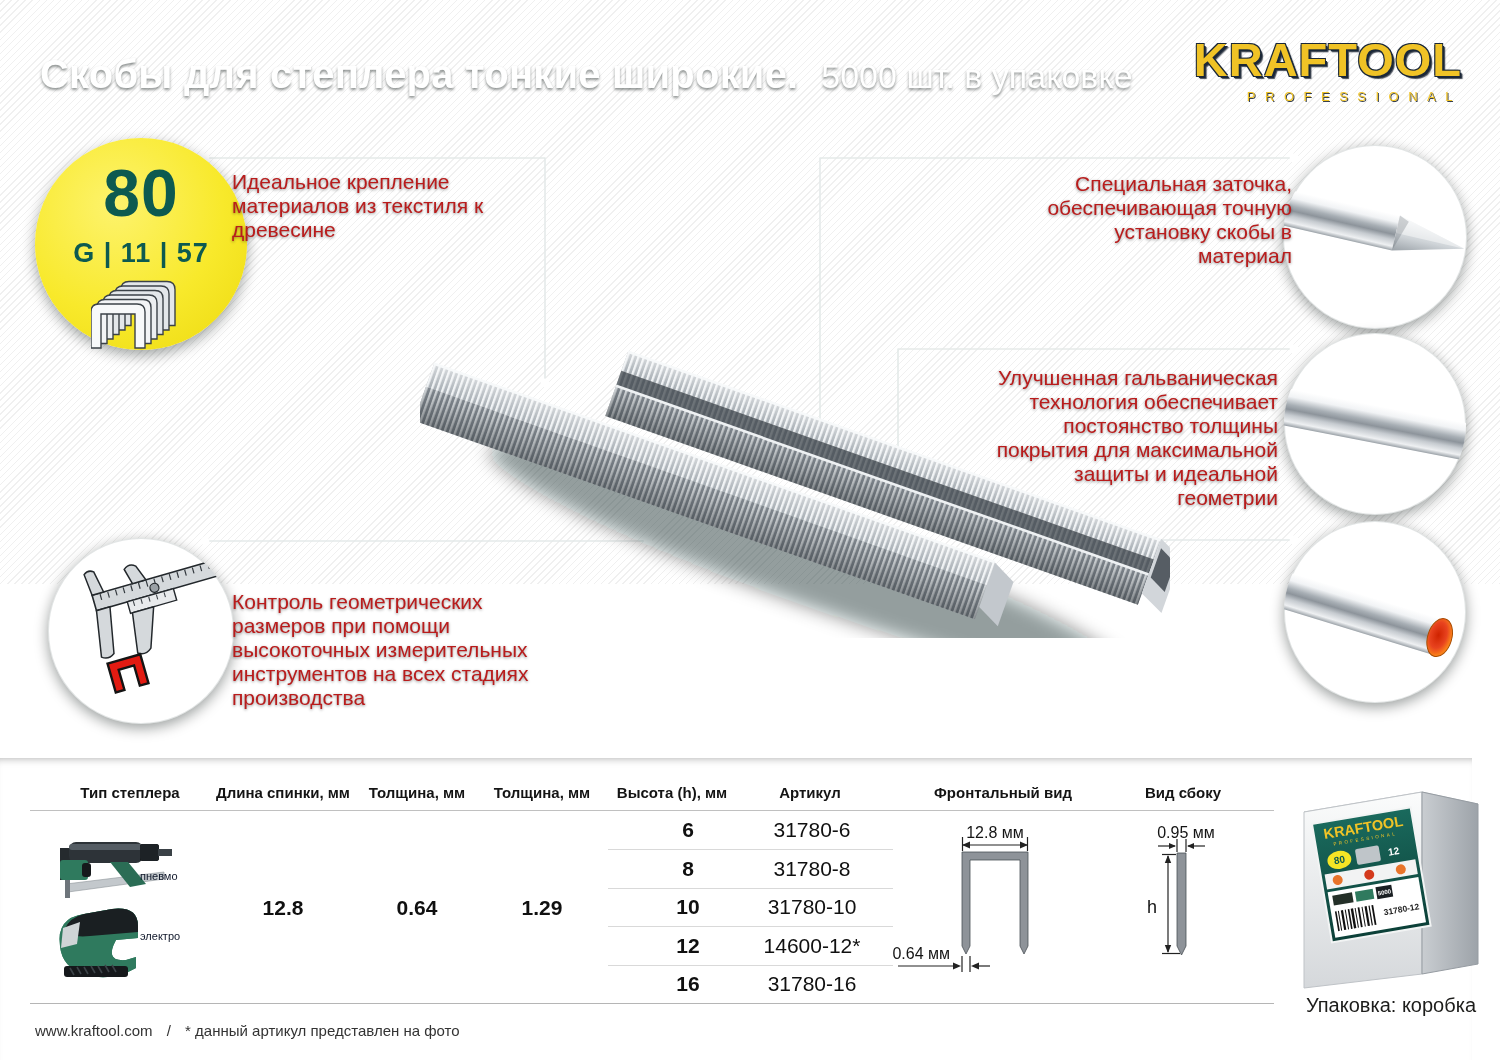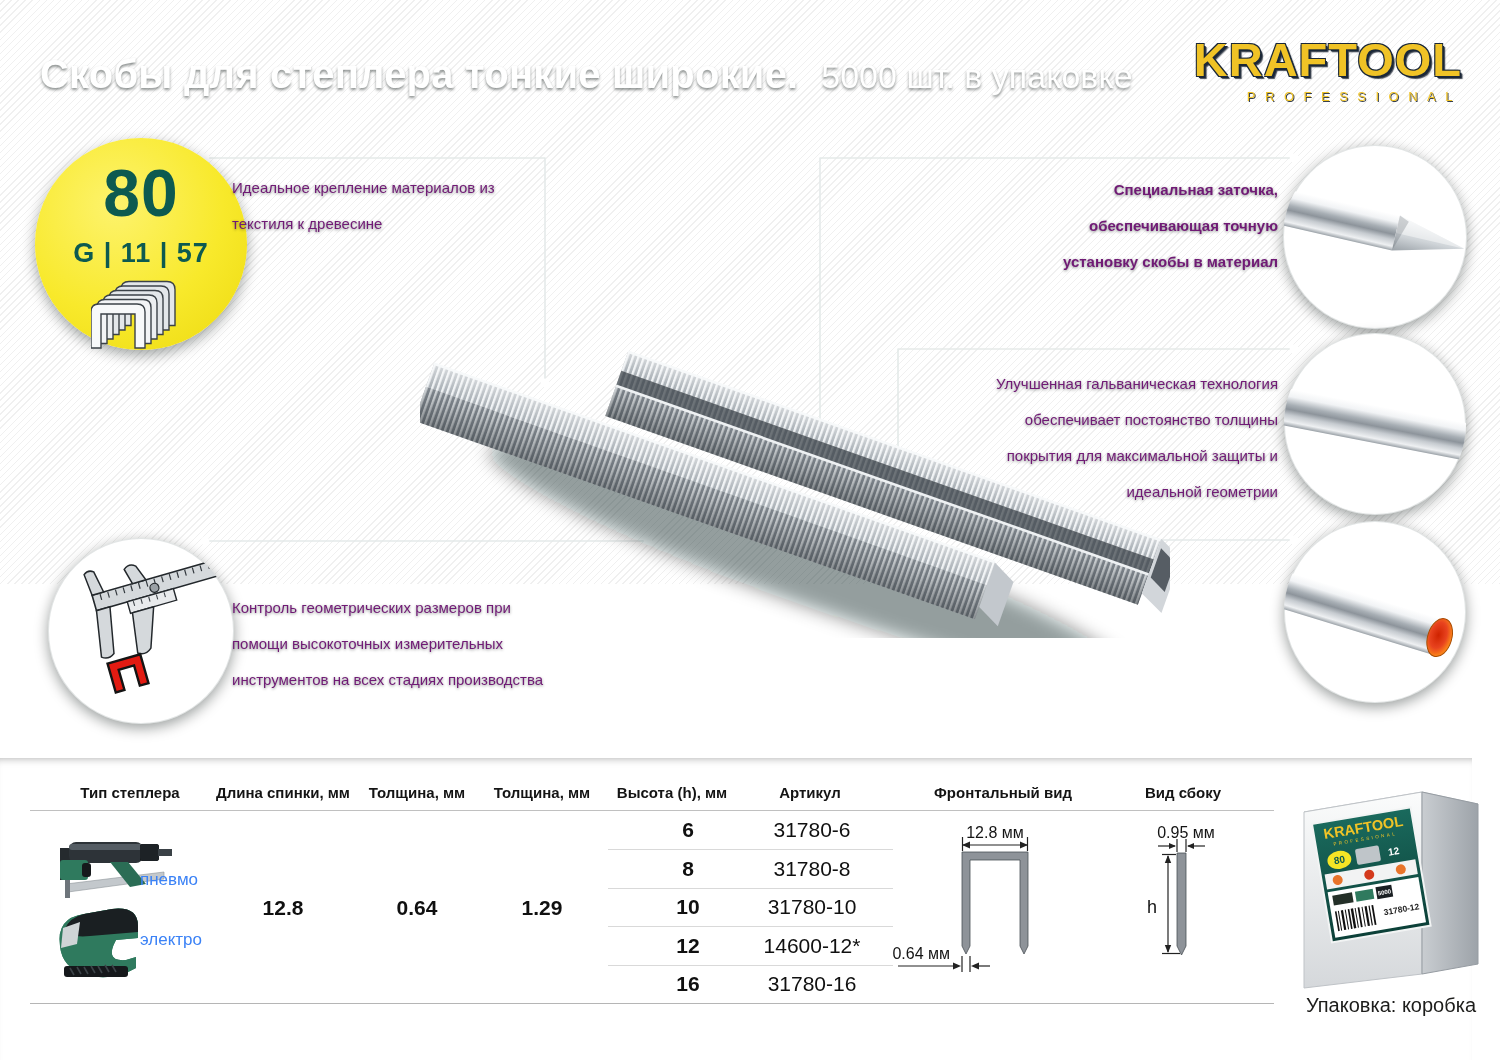--- a/index.html
+++ b/index.html
@@ -31,41 +31,41 @@
   .badge-size{font-size:66px;font-weight:700;color:#0d5a50;line-height:1;padding-top:22px;letter-spacing:1px;}
   .badge-code{font-size:27px;font-weight:700;color:#0d5a50;margin-top:12px;letter-spacing:1px;}
   .badge-staples{position:absolute;left:56px;top:126px;}
   .circle{position:absolute;border-radius:50%;background:#fff;overflow:hidden;
     box-shadow:0 4px 14px rgba(0,12,10,.4), inset 0 0 0 1px rgba(20,40,38,.12);}
   .caliper-circle{left:48px;top:538px;width:186px;height:186px;}
   .tip-circle{left:1283px;top:145px;width:184px;height:184px;}
   .wire-circle{left:1284px;top:333px;width:182px;height:182px;}
   .redwire-circle{left:1284px;top:521px;width:182px;height:182px;}
   .product{position:absolute;left:420px;top:338px;width:750px;height:300px;}
-  .callout{position:absolute;color:#701a75;font-size:15px;line-height:36px;
+  .callout{position:absolute;color:#b91c1c;font-size:21px;line-height:24px;
     text-shadow:0 1px 3px rgba(0,12,10,.45);}
   .callout.right{text-align:right;}
   .co-fastening{left:232px;top:170px;width:315px;}
   .co-control{left:232px;top:550px;width:335px;margin-top:40px;}
-  .co-sharpening{right:222px;top:172px;width:262px;font-weight:bold;}
+  .co-sharpening{right:208px;top:172px;width:262px;}
   .co-galvanic{right:222px;top:366px;width:295px;}
   .co-wire{right:222px;top:556px;width:300px;}
   
   .spec{position:absolute;left:0;top:758px;width:1472px;height:302px;background:#fff;
         box-shadow:inset 0 7px 9px -7px rgba(0,0,0,.35);}
   .th{position:absolute;transform:translateX(-50%);font-size:15px;font-weight:700;color:#141414;
       top:26px;white-space:nowrap;}
   .rule{position:absolute;height:1px;background:#c0c0c0;}
   .rule-top{left:30px;top:52px;width:1244px;}
   .rule-bottom{left:30px;top:245px;width:1244px;background:#b5b5b5;}
   .divider{position:absolute;left:608px;width:285px;height:1px;background:#d9d9d9;}
   .cellnum{position:absolute;transform:translateX(-50%);font-size:21px;color:#101010;
            height:38px;line-height:38px;white-space:nowrap;}
   .b{font-weight:700;}
-  .stype{position:absolute;left:140px;font-size:17px;color:#3b82f6;}
+  .stype{position:absolute;left:140px;font-size:11px;color:#0f172a;}
   .diagram{position:absolute;}
   .box-caption{position:absolute;left:1296px;top:236px;width:190px;text-align:center;
                font-size:20px;color:#1d1d1b;}
   .footer{position:absolute;left:35px;top:264px;font-size:15px;color:#333;}
   .footer .sep{margin:0 10px;}
   svg{display:block;}
 </style>
 </head>
 <body>
 
@@ -390,14 +390,19 @@
             <rect x="35" y="90" width="1" height="20"></rect>
             <rect x="38" y="90" width="2.2" height="20"></rect>
             <rect x="42" y="90" width="1.2" height="20"></rect>
             <rect x="45" y="90" width="1.8" height="20"></rect>
         </g>
         <text x="74" y="102" font-size="8.5" font-weight="bold" fill="#222" text-anchor="middle" font-family="Liberation Sans, sans-serif">31780-12</text>
       </g>
     </svg>
     <div class="box-caption">Упаковка: коробка</div>
 
+    <div class="footer">
+      <span>www.kraftool.com</span>
+      <span class="sep">/</span>
+      <span>* данный артикул представлен на фото</span>
+    </div>
   </section>
 </div>
 
 </body></html>

